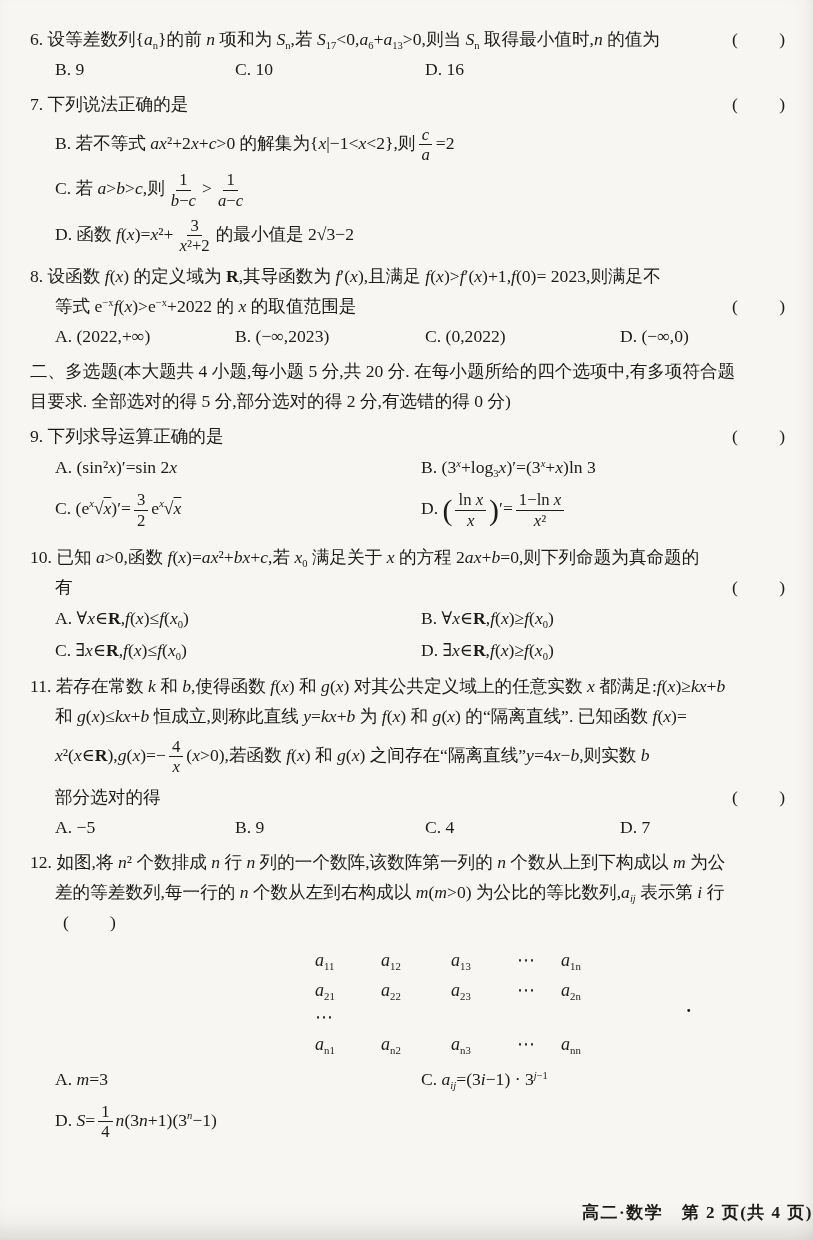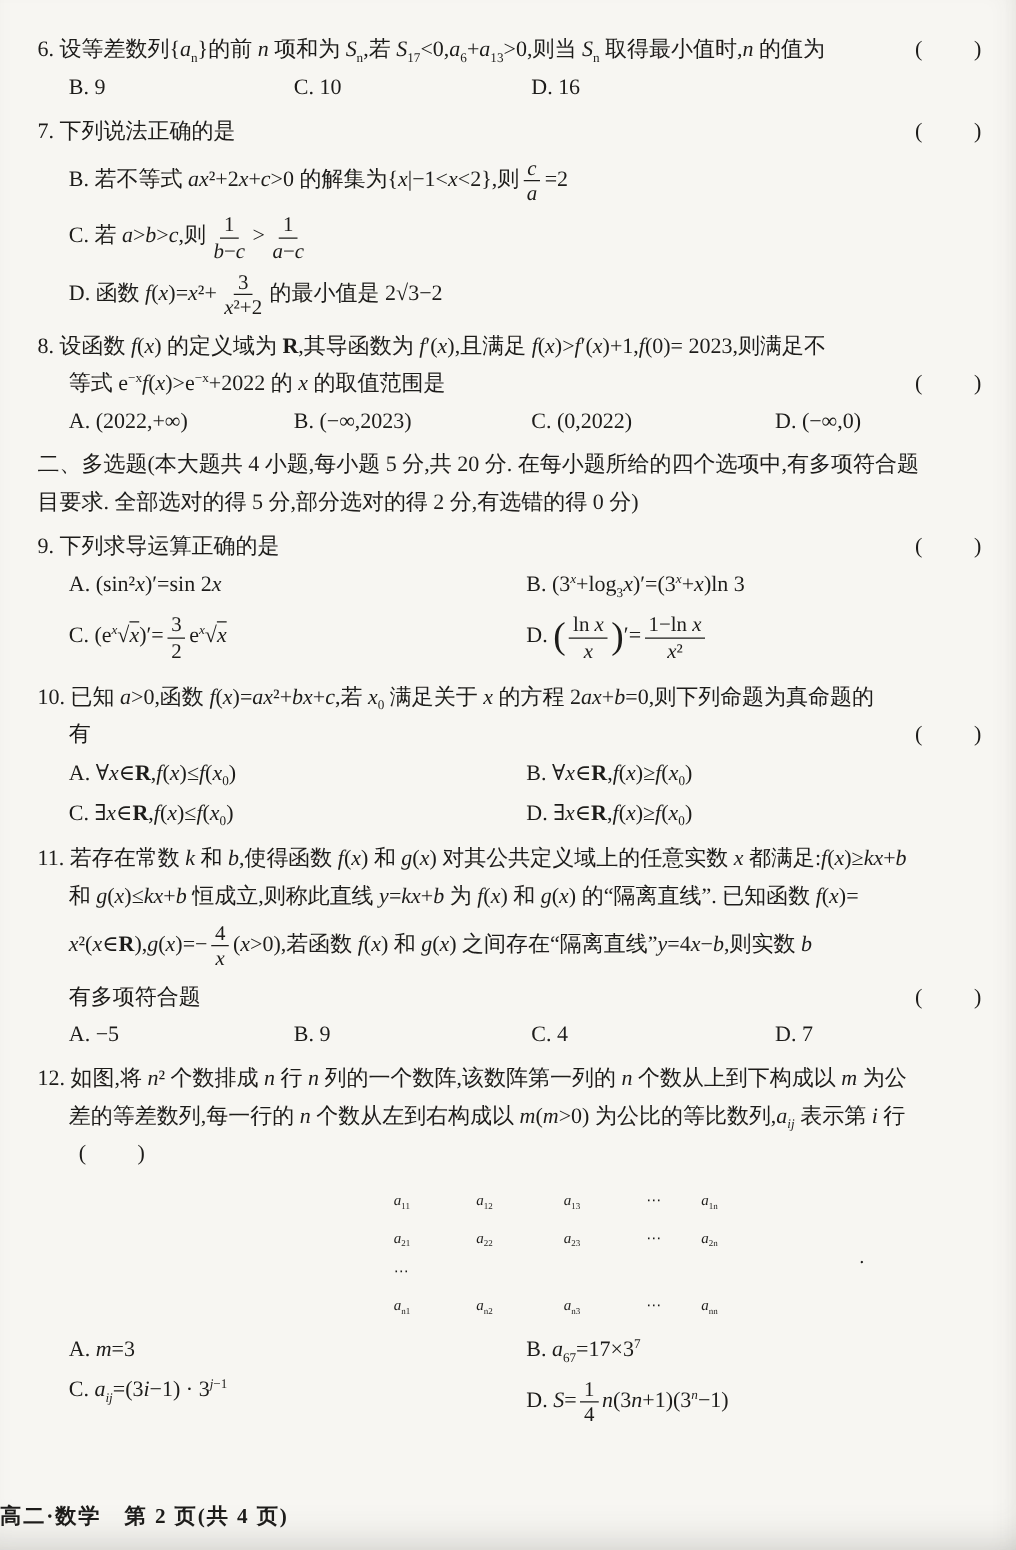--- a/index.html
+++ b/index.html
@@ -26,25 +26,25 @@
       margin:0 3px;line-height:1.15;font-size:.95em;text-align:center}
   .fr .n{display:block;padding:0 3px;border-bottom:1.4px solid #1d1c1a}
   .fr .d{display:block;padding:0 3px}
   sup,sub{font-size:.6em;line-height:0}
   sub{vertical-align:-.4em}
   sup{vertical-align:.6em}
   i{font-style:italic}
   b{font-weight:bold}
   .bp{font-size:1.7em;vertical-align:middle;font-weight:300}
   .ov{text-decoration:overline}
-  .matrix{position:relative;width:310px;margin:8px 0 4px 285px;line-height:30px;font-size:12px}
+  .matrix{position:relative;width:310px;margin:8px 0 4px 285px;line-height:30px;font-size:18px}
   .mrow{display:grid;grid-template-columns:66px 70px 66px 44px 1fr}
   .mrow.dots{line-height:24px}
   .mdot{position:absolute;right:-66px;top:46px;font-weight:bold}
-  .footer{position:absolute;left:0;right:0;bottom:16px;text-align:left;
+  .footer{position:absolute;left:0;right:0;bottom:16px;text-align:right;
           font-weight:bold;font-size:17px;letter-spacing:1.5px}
 </style>
 </head>
 <body>
 
 <div class="page">
 
   <section class="q">
     <div class="line flex">
       <span class="grow">6. 设等差数列{<i>a</i><sub>n</sub>}的前 <i>n</i> 项和为 <i>S</i><sub>n</sub>,若 <i>S</i><sub>17</sub>&lt;0,<i>a</i><sub>6</sub>+<i>a</i><sub>13</sub>&gt;0,则当 <i>S</i><sub>n</sub> 取得最小值时,<i>n</i> 的值为</span>
@@ -135,21 +135,21 @@
   </section>
 
   <section class="q">
     <div class="line">11. 若存在常数 <i>k</i> 和 <i>b</i>,使得函数 <i>f</i>(<i>x</i>) 和 <i>g</i>(<i>x</i>) 对其公共定义域上的任意实数 <i>x</i> 都满足:<i>f</i>(<i>x</i>)≥<i>kx</i>+<i>b</i></div>
     <div class="line ind">和 <i>g</i>(<i>x</i>)≤<i>kx</i>+<i>b</i> 恒成立,则称此直线 <i>y</i>=<i>kx</i>+<i>b</i> 为 <i>f</i>(<i>x</i>) 和 <i>g</i>(<i>x</i>) 的“隔离直线”. 已知函数 <i>f</i>(<i>x</i>)=</div>
     <div class="line ind tall"><i>x</i>²(<i>x</i>∈<b>R</b>),<i>g</i>(<i>x</i>)=−<span class="fr">
           <span class="n">4</span>
           <span class="d"><i>x</i></span>
         </span>(<i>x</i>&gt;0),若函数 <i>f</i>(<i>x</i>) 和 <i>g</i>(<i>x</i>) 之间存在“隔离直线”<i>y</i>=4<i>x</i>−<i>b</i>,则实数 <i>b</i></div>
     <div class="line flex ind">
-      <span class="grow">有多项符合题</span>
+      <span class="grow">部分选对的得</span>
       <span class="paren">(　　)</span>
     </div>
     <div class="optrow4">
       <span>A. −5</span>
       <span>B. 9</span>
       <span>C. 4</span>
       <span>D. 7</span>
     </div>
   </section>
 
@@ -183,21 +183,20 @@
         <span><i>a</i><sub>n2</sub></span>
         <span><i>a</i><sub>n3</sub></span>
         <span>⋯</span>
         <span><i>a</i><sub>nn</sub></span>
       </div>
       <span class="mdot">.</span>
     </div>
 
     <div class="optgrid2">
       <span class="cell">A. <i>m</i>=3</span>
-      <span class="cell">B. <i>a</i><sub>67</sub>=17×3<sup>7</sup></span>
       <span class="cell">C. <i>a</i><sub><i>ij</i></sub>=(3<i>i</i>−1) · 3<sup><i>j</i>−1</sup></span>
       <span class="cell tall">D. <i>S</i>=<span class="fr">
             <span class="n">1</span>
             <span class="d">4</span>
           </span><i>n</i>(3<i>n</i>+1)(3<sup><i>n</i></sup>−1)</span>
     </div>
   </section>
 
   <div class="footer">高二·数学　第 2 页(共 4 页)</div>
 </div>

